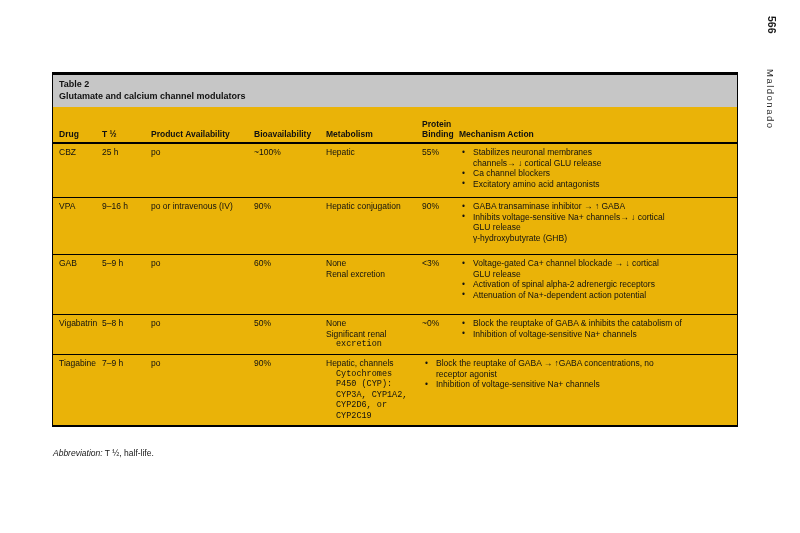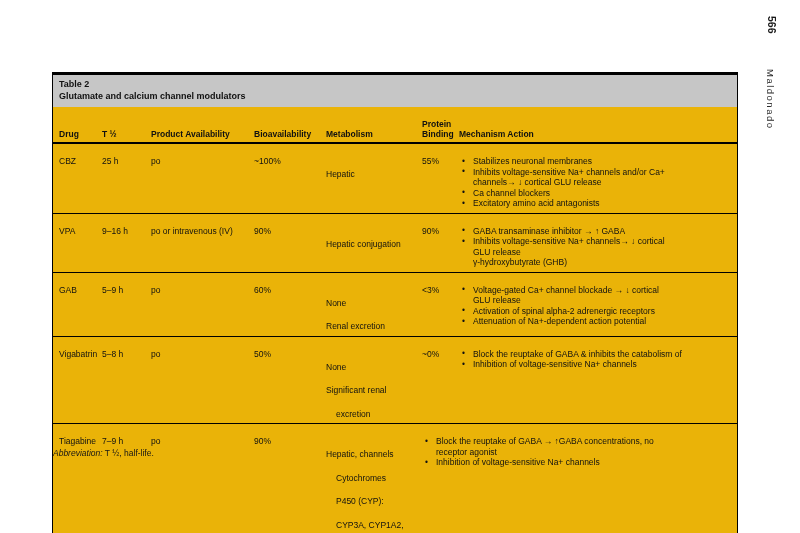--- a/index.html
+++ b/index.html
@@ -45,34 +45,34 @@
     padding-left:6px; padding-right:4px;
   }
   .thead {
     align-items:end;
     padding-top:12px; padding-bottom:3px;
     border-bottom:2px solid #000;
     font-weight:bold; font-size:8.5px; line-height:10px;
   }
   .trow {
     border-bottom:1px solid #000;
-    padding-top:12px; padding-bottom:4px;
+    padding-top:3px; padding-bottom:4px;
     font-size:8.5px; line-height:10.5px;
   }
   .trow:last-child { border-bottom:none; }
   .cell { padding-right:4px; }
 
   .r0 { min-height:54px; }
   .r1 { min-height:57px; }
   .r2 { min-height:60px; }
   .r3 { min-height:40px; }
   .r4 { min-height:58px; }
 
-  .mline { white-space:nowrap;margin-top:13px; }
-  .mline.ind { padding-left:10px; }
+  .mline { white-space:nowrap; }
+  .mline.ind { padding-left:10px;font-family:Liberation Mono, monospace; }
 
   .mech-line { position:relative; padding-left:14px; white-space:nowrap; }
   .mech-line.b::before { content:"\2022"; position:absolute; left:3px; top:-0.5px; }
 
   .footnote {
     position:absolute; left:53px; top:448px;
     font-size:8.5px; color:#151515;
   }
   .footnote .it { font-style:italic; }
 </style>
@@ -108,21 +108,20 @@
       <div class="cell">CBZ</div>
       <div class="cell">25 h</div>
       <div class="cell">po</div>
       <div class="cell">~100%</div>
       <div class="cell">
         <div class="mline">Hepatic</div>
       </div>
       <div class="cell">55%</div>
       <div class="cell">
         <div class="mech-line b">Stabilizes neuronal membranes</div>
-        <div class="mech-line b">Inhibits voltage-sensitive Na+ channels and/or Ca+</div>
         <div class="mech-line">channels→ ↓ cortical GLU release</div>
         <div class="mech-line b">Ca channel blockers</div>
         <div class="mech-line b">Excitatory amino acid antagonists</div>
       </div>
     </div>
 
     <div class="grid-row trow r1">
       <div class="cell">VPA</div>
       <div class="cell">9–16 h</div>
       <div class="cell">po or intravenous (IV)</div>

